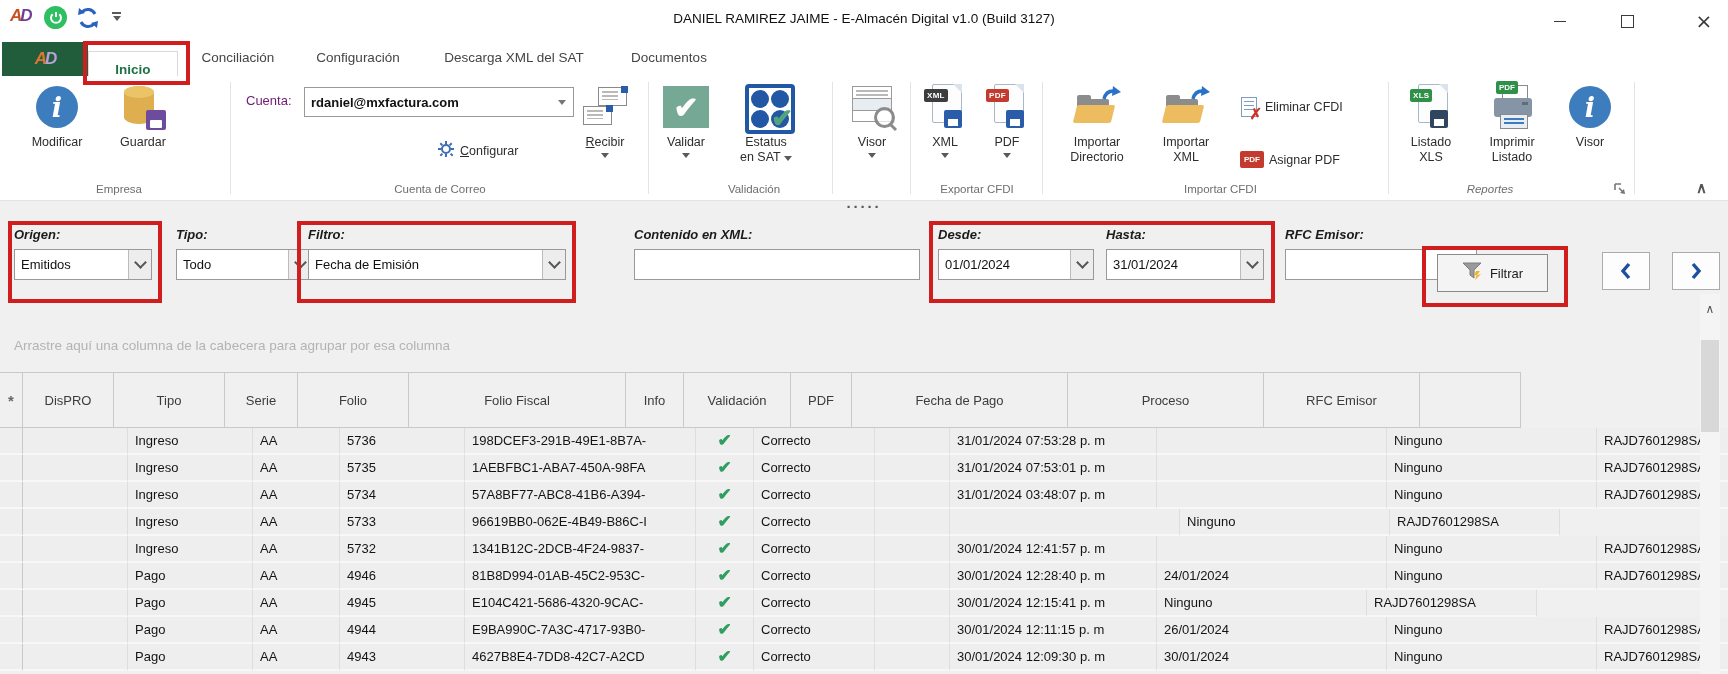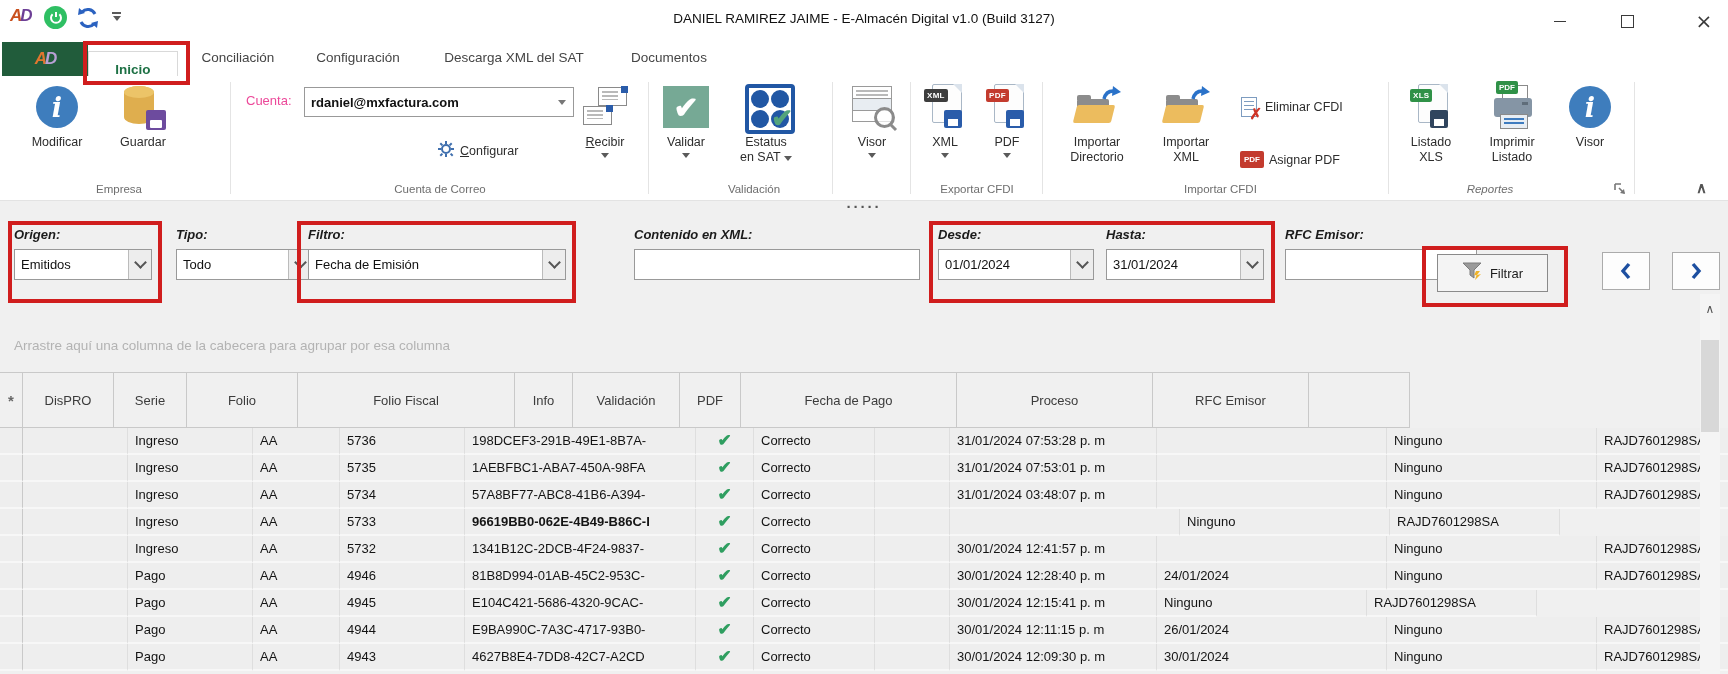--- a/index.html
+++ b/index.html
@@ -80,21 +80,21 @@
   .p-out::before{content:"";position:absolute;left:3px;top:3px;right:3px;height:6px;background:repeating-linear-gradient(to bottom,#3f7cbf 0 2px,#e8eef4 2px 4px);}
   .ic-mail{position:relative;width:48px;height:44px;}
   .env{position:absolute;width:27px;height:17px;background:#fff;border:1px solid #8a8a8a;}
   .env::before{content:"";position:absolute;left:3px;top:3px;width:16px;height:9px;background:repeating-linear-gradient(to bottom,#b9b9b9 0 2px,#fff 2px 4px);}
   .env i{position:absolute;right:-2px;top:-2px;width:7px;height:7px;background:#2a5caa;}
   .env1{right:2px;top:2px;} .env2{left:2px;bottom:4px;}
   .launcher{position:absolute;left:1612px;top:106px;width:16px;height:14px;background:transparent;border:none;padding:0;}
   .collapse{position:absolute;left:1690px;top:102px;font-size:15px;color:#555;background:transparent;border:none;font-weight:bold;}
   .underl{text-decoration:underline;}
   
-  .cc-label{position:absolute;font-size:13px;color:#ec4899;}
+  .cc-label{position:absolute;font-size:13px;color:#701a75;}
   .combo{position:absolute;background:#fff;border:1px solid #999;display:flex;align-items:center;padding-left:6px;font-size:13px;color:#111;}
   .combo .val{white-space:nowrap;overflow:hidden;flex:1;}
   .combo .dd{position:absolute;right:0;top:0;bottom:0;width:22px;background:#ededed;border-left:1px solid #bbb;display:flex;align-items:center;justify-content:center;}
   .chev{width:7px;height:7px;border:solid #555;border-width:0 2px 2px 0;transform:rotate(45deg);margin-top:-4px;}
   .linkbtn{position:absolute;display:flex;align-items:center;gap:5px;background:transparent;border:none;font-size:12.5px;color:#2d2d2d;font-family:"Liberation Sans",sans-serif;}
   
   .filterpanel{position:absolute;left:0;top:200px;width:1728px;height:92px;background:#f0f0f0;border-bottom:1px solid #d5d5d5;border-top:1px solid #e3e3e3;}
   .splitdots{position:absolute;left:0;right:0;top:-3px;text-align:center;font-size:15px;letter-spacing:2px;color:#555;font-weight:bold;}
   .flabel{position:absolute;font-size:13px;font-weight:bold;color:#1b1b1b;font-style:italic;}
   .ftext{position:absolute;background:#fff;border:1px solid #999;font-size:13px;padding:0 6px;font-family:"Liberation Sans",sans-serif;color:#111;}
@@ -464,20 +464,23 @@
 
 <div class="gridarea">
   <div class="grouphint">Arrastre aquí una columna de la cabecera para agrupar por esa columna</div>
   <div id="grid-header">
       <div class="hcell ind" style="width: 22px;">
         <span>*</span>
       </div>
       <div class="hcell" style="width: 90px;">
         <span>DisPRO</span>
       </div>
+      <div class="hcell" style="width: 110px;">
+        <span>Tipo</span>
+      </div>
       <div class="hcell" style="width: 72px;">
         <span>Serie</span>
       </div>
       <div class="hcell" style="width: 110px;">
         <span>Folio</span>
       </div>
       <div class="hcell" style="width: 216px;">
         <span>Folio Fiscal</span>
       </div>
       <div class="hcell" style="width: 57px;">
@@ -553,21 +556,21 @@
         <div class="gcell fecha_pago" style="width: 215px;"></div>
         <div class="gcell proceso" style="width: 195px;">Ninguno</div>
         <div class="gcell rfc_emisor" style="width: 155px;">RAJD7601298SA</div>
       </div>
       <div class="grow">
         <div class="gcell indicator" style="width: 22px;"></div>
         <div class="gcell dispro" style="width: 90px;"></div>
         <div class="gcell tipo" style="width: 110px;">Ingreso</div>
         <div class="gcell serie" style="width: 72px;">AA</div>
         <div class="gcell folio" style="width: 110px;">5733</div>
-        <div class="gcell folio_fiscal" style="width: 216px; font-weight: bold;">96619BB0-062E-4B49-B86C-I</div>
+        <div class="gcell folio_fiscal" style="width: 216px;">96619BB0-062E-4B49-B86C-I</div>
         <div class="gcell info" style="width: 57px;">
           <span class="gcheck">✔</span>
         </div>
         <div class="gcell validacion" style="width: 106px;">Correcto</div>
         <div class="gcell pdf" style="width: 60px;"></div>
         <div class="gcell fecha_pago" style="width: 215px;"></div>
         <div class="gcell proceso" style="width: 195px;">Ninguno</div>
         <div class="gcell rfc_emisor" style="width: 155px;">RAJD7601298SA</div>
       </div>
       <div class="grow">

